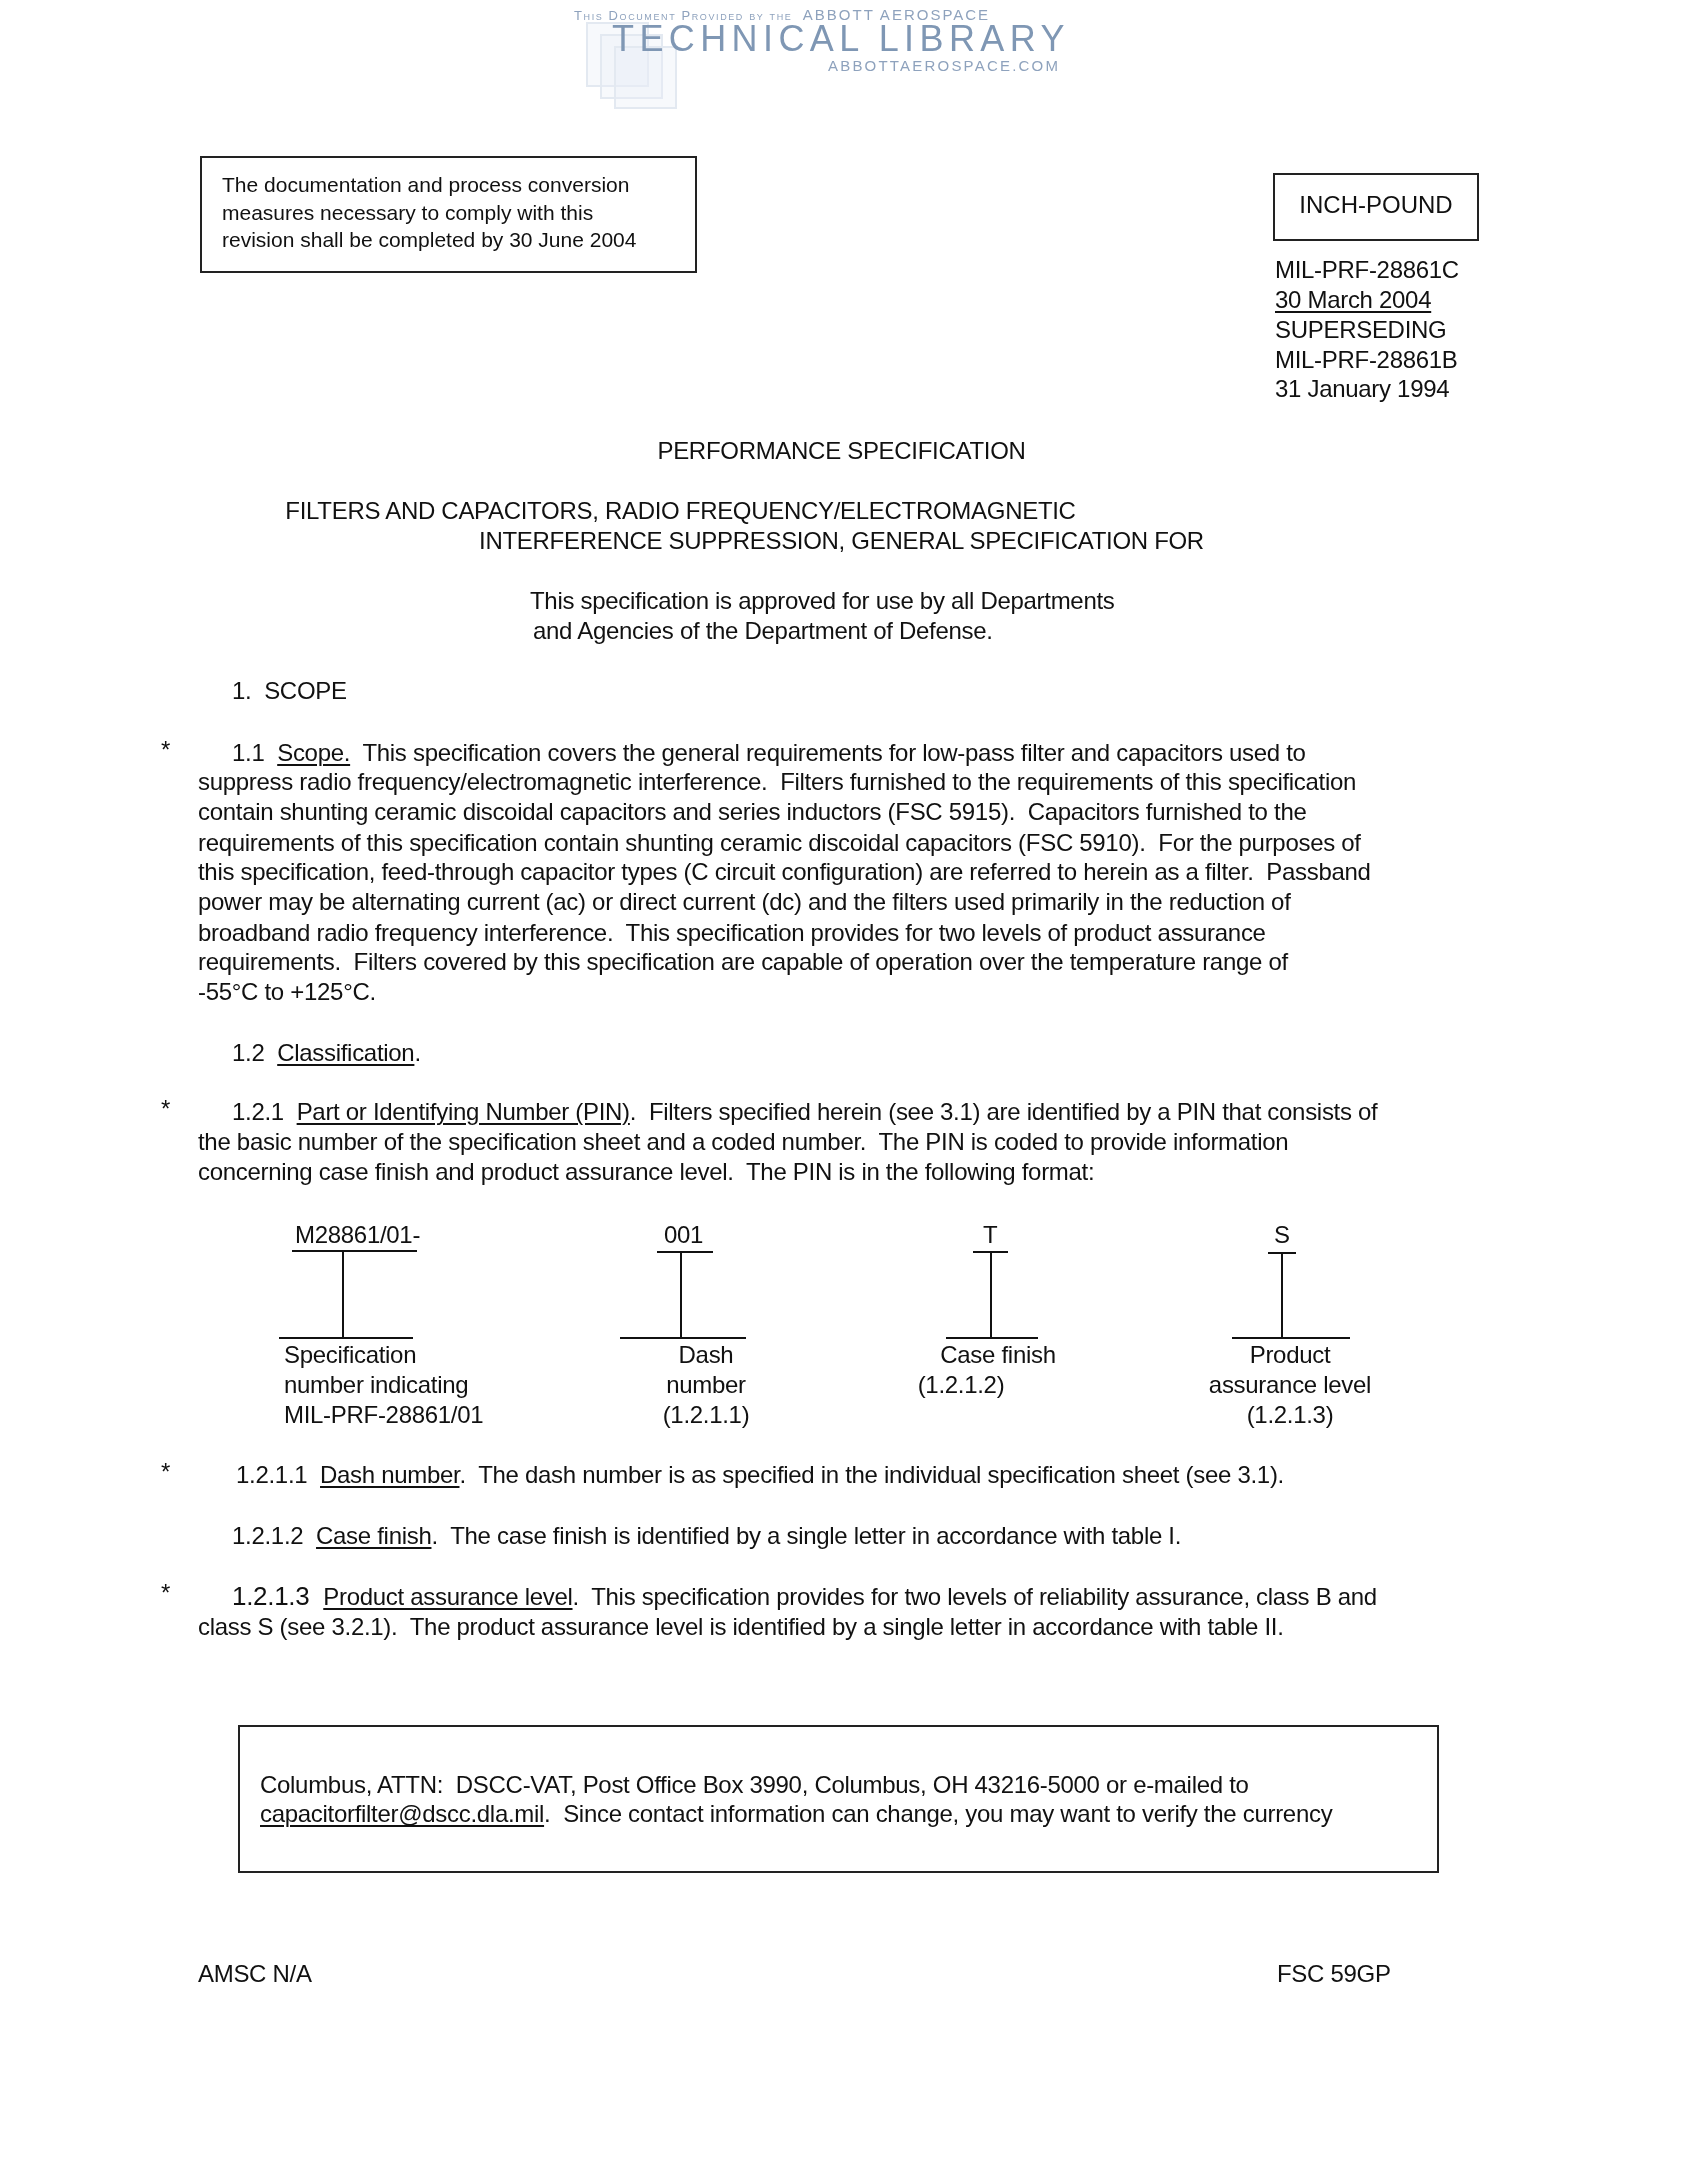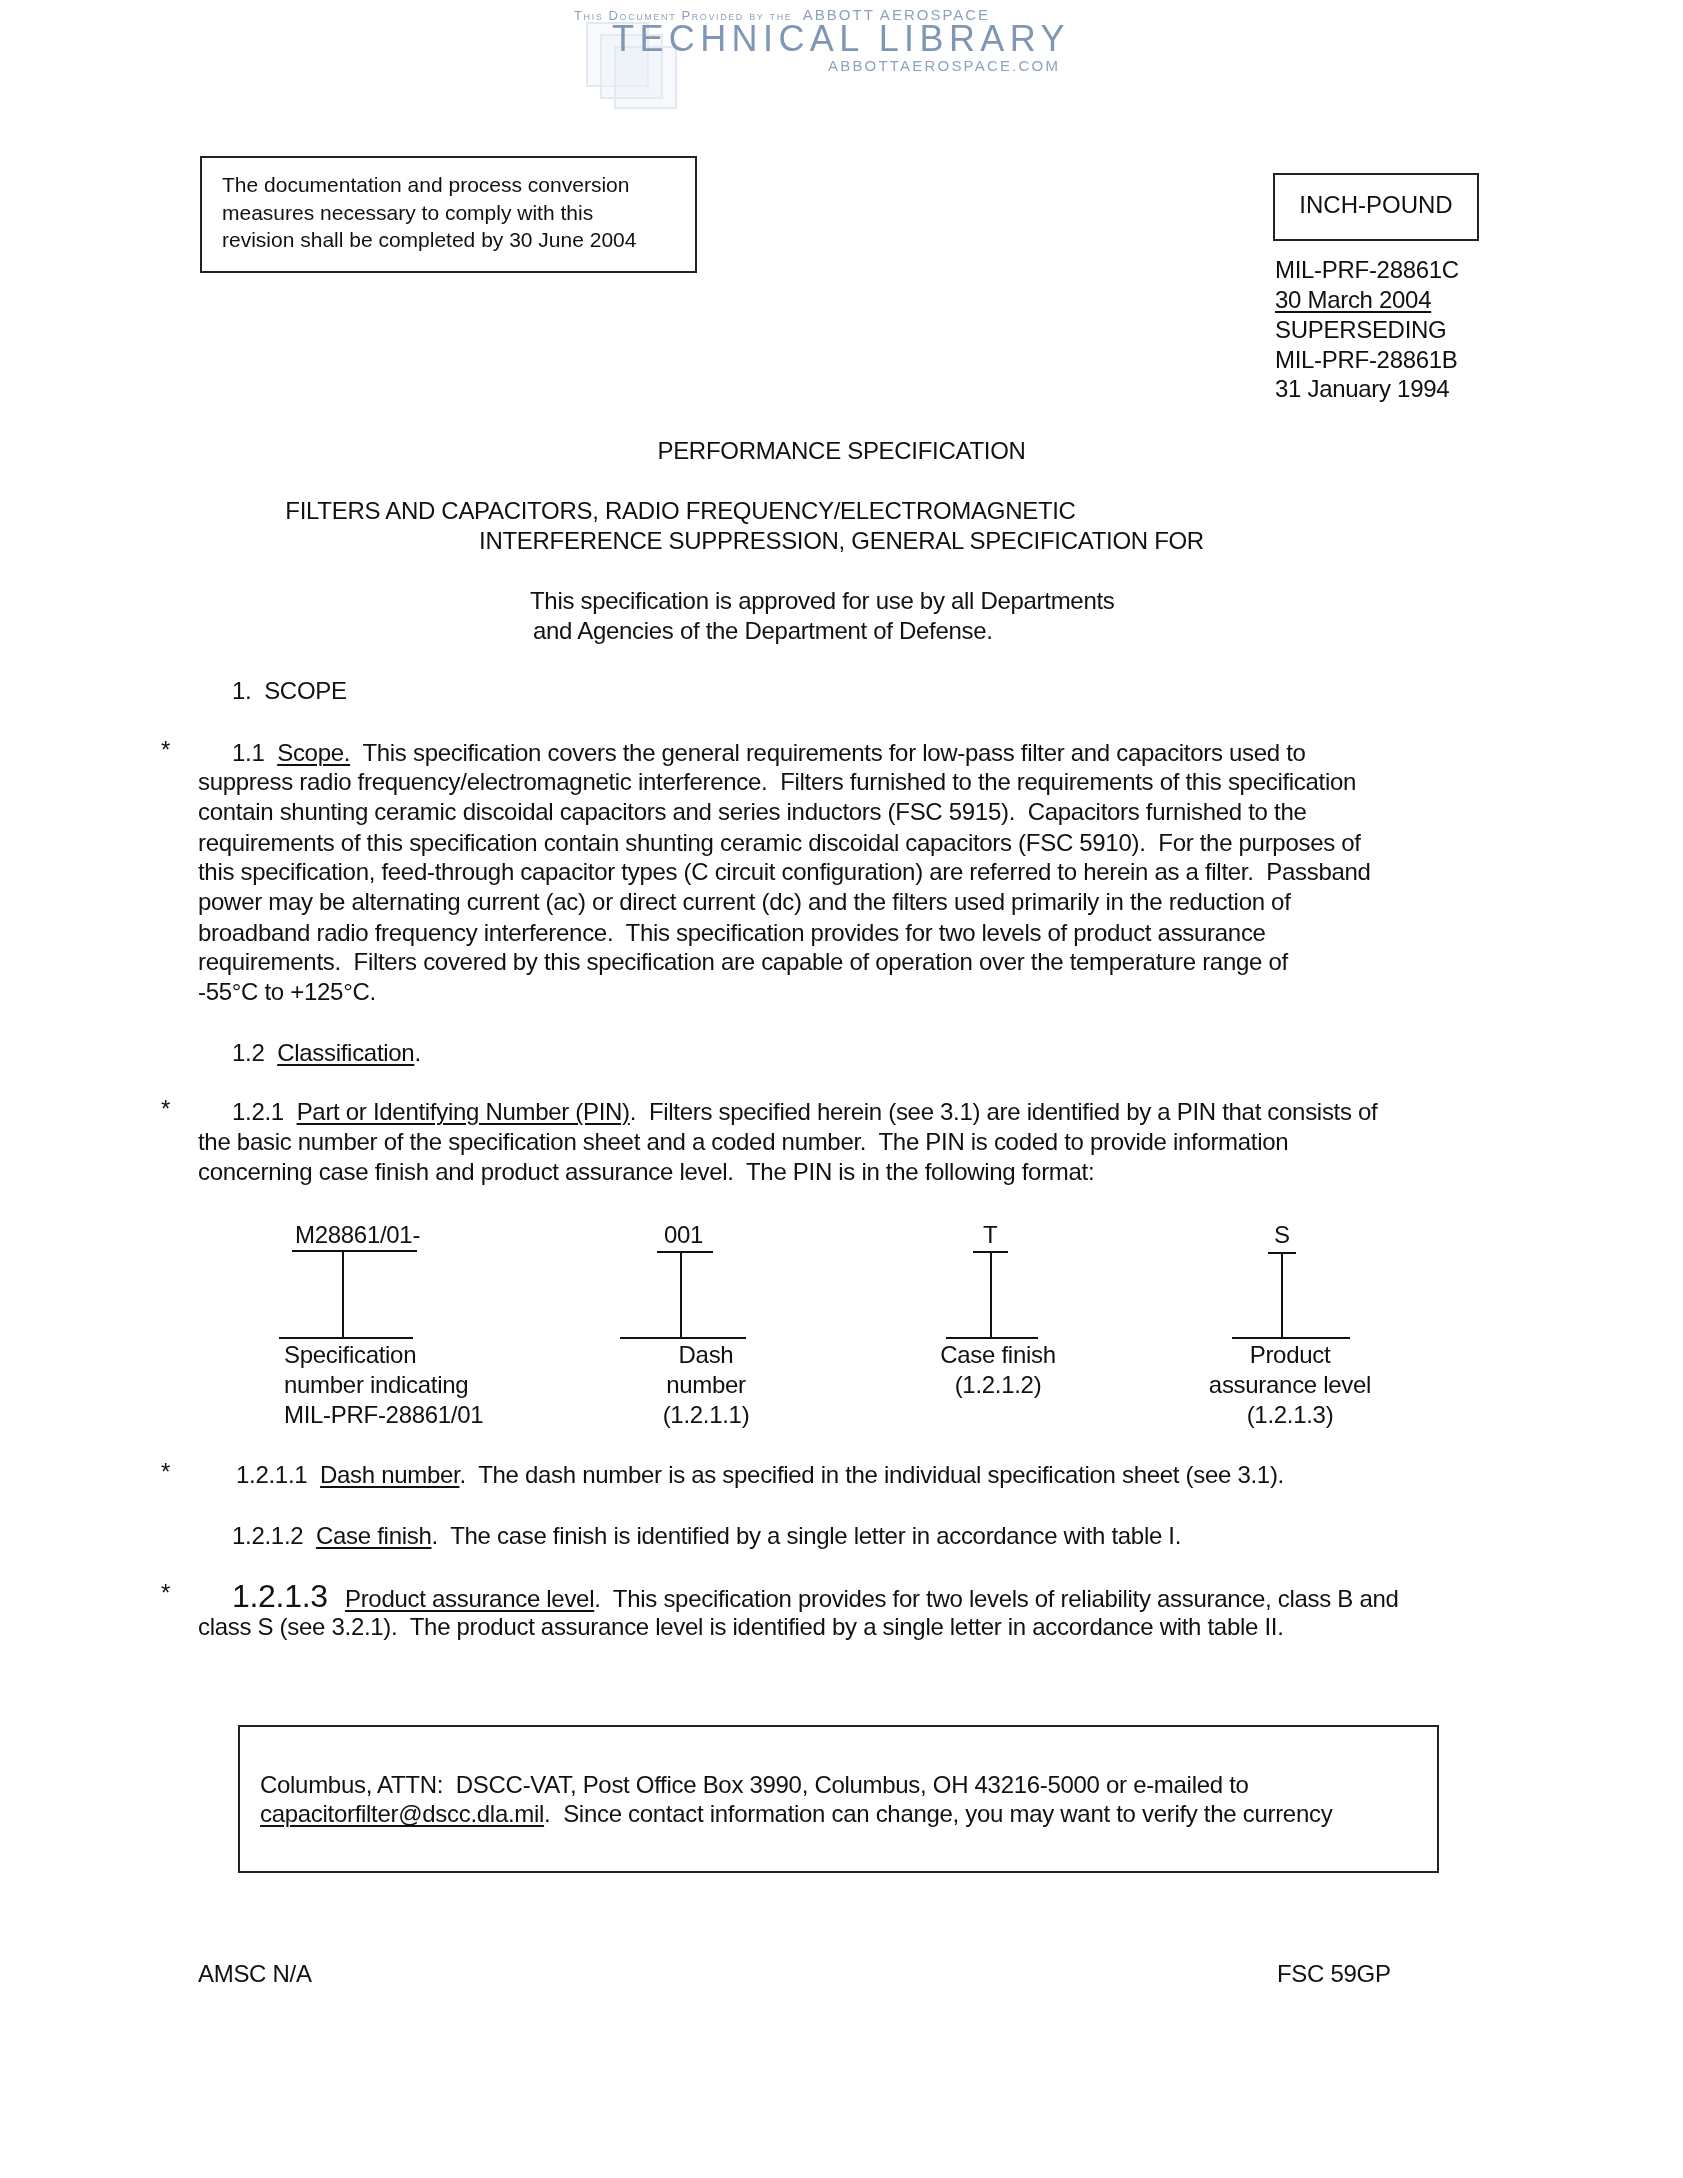--- a/index.html
+++ b/index.html
@@ -94,41 +94,41 @@
   <div class="line" style="left:620px;top:1337px;width:126px;height:2px;"></div>
   <div class="abs t center" style="left:607px;width:198px;top:1340px;">Dash</div>
   <div class="abs t center" style="left:607px;width:198px;top:1370px;">number</div>
   <div class="abs t center" style="left:607px;width:198px;top:1400px;">(1.2.1.1)</div>
 
   <div class="abs t" style="left:983px;top:1220px;">T</div>
   <div class="line" style="left:973px;top:1251px;width:35px;height:2px;"></div>
   <div class="line" style="left:990px;top:1253px;width:2px;height:84px;"></div>
   <div class="line" style="left:946px;top:1337px;width:92px;height:2px;"></div>
   <div class="abs t center" style="left:899px;width:198px;top:1340px;">Case finish</div>
-  <div class="abs t center" style="left:899px;width:198px;top:1370px;">(1.2.1.2)</div>
+  <div class="abs t center" style="left:862px;width:198px;top:1370px;">(1.2.1.2)</div>
 
   <div class="abs t" style="left:1274px;top:1220px;">S</div>
   <div class="line" style="left:1268px;top:1252px;width:28px;height:2px;"></div>
   <div class="line" style="left:1281px;top:1254px;width:2px;height:83px;"></div>
   <div class="line" style="left:1232px;top:1337px;width:118px;height:2px;"></div>
   <div class="abs t center" style="left:1191px;width:198px;top:1340px;">Product</div>
   <div class="abs t center" style="left:1191px;width:198px;top:1370px;">assurance level</div>
   <div class="abs t center" style="left:1191px;width:198px;top:1400px;">(1.2.1.3)</div>
 </div>
 
 <div>
   <div class="abs t" style="left:161px;top:1457px;">*</div>
   <div class="abs t" style="left:236px;top:1460px;"><span>1.2.1.1  </span><span class="u">Dash number</span><span>.  The dash number is as specified in the individual specification sheet (see 3.1).</span></div>
 </div>
 
 <div class="abs t" style="left:232px;top:1521px;"><span>1.2.1.2  </span><span class="u">Case finish</span><span>.  The case finish is identified by a single letter in accordance with table I.</span></div>
 
 <div>
   <div class="abs t" style="left:161px;top:1578px;">*</div>
-  <div class="abs t" style="left:232px;top:1581px;"><span style="font-size:32px;">1.2.1.3  </span><span class="u">Product assurance level</span><span>.  This specification provides for two levels of reliability assurance, class B and</span></div>
+  <div class="abs t" style="left:232px;top:1581px;"><span style="font-size:26px;">1.2.1.3  </span><span class="u">Product assurance level</span><span>.  This specification provides for two levels of reliability assurance, class B and</span></div>
   <div class="abs t" style="left:198px;top:1612px;">class S (see 3.2.1).  The product assurance level is identified by a single letter in accordance with table II.</div>
 </div>
 
 <div class="box" style="left:238px;top:1725px;width:1201px;height:148px;">
   <div class="abs t" style="left:20px;top:43px;">Columbus, ATTN:  DSCC-VAT, Post Office Box 3990, Columbus, OH 43216-5000 or e-mailed to</div>
   <div class="abs t" style="left:20px;top:72px;"><a class="u" style="color:#111;">capacitorfilter@dscc.dla.mil</a><span>.  Since contact information can change, you may want to verify the currency</span></div>
 </div>
 
 <div class="abs t" style="left:198px;top:1959px;">AMSC N/A</div>
 <div class="abs t" style="left:1277px;width:198px;text-align:left;top:1959px;">FSC 59GP</div>

